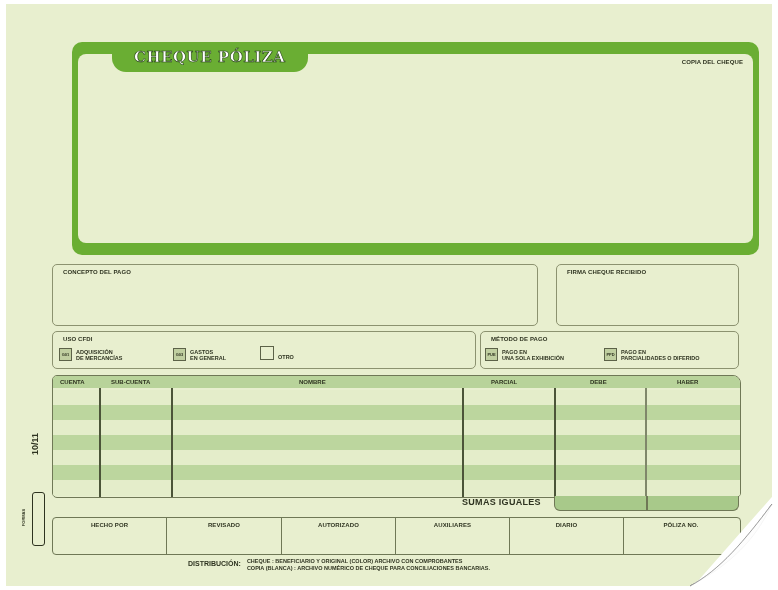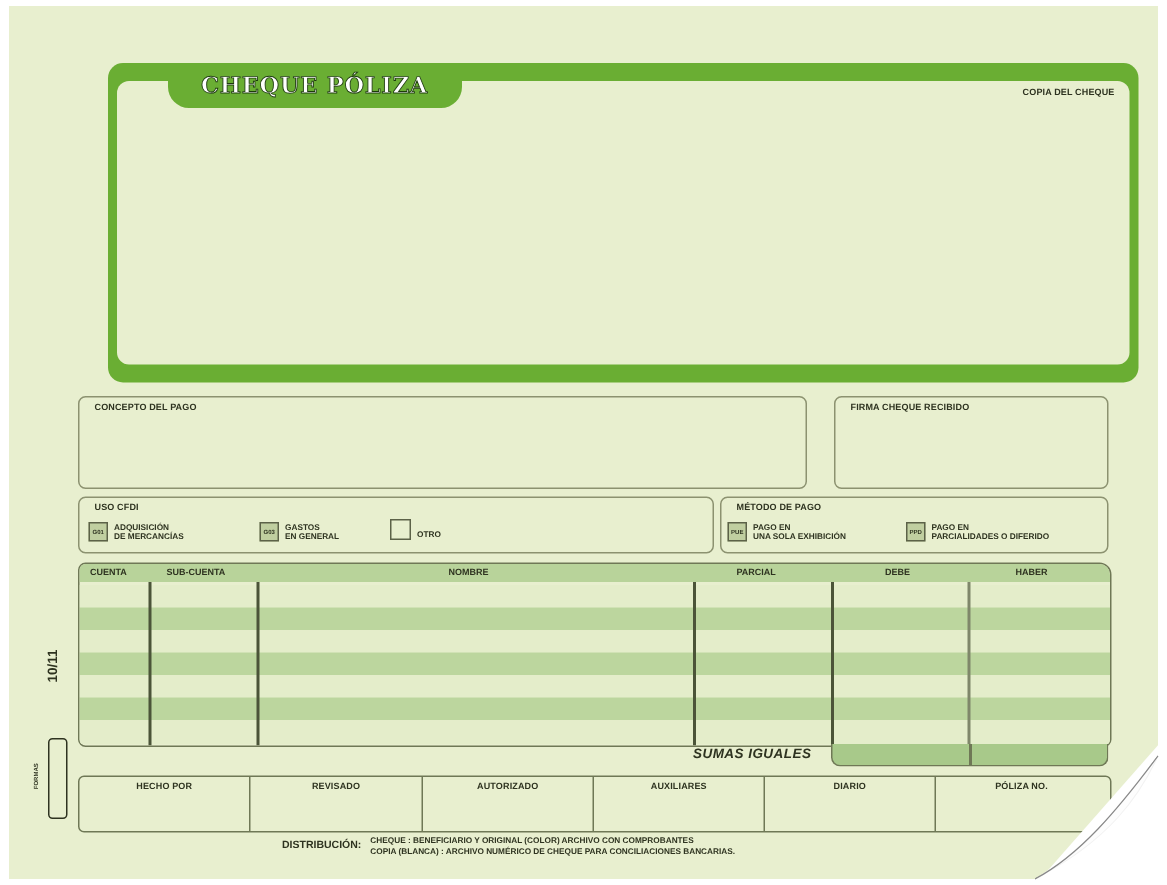--- a/index.html
+++ b/index.html
@@ -19,21 +19,21 @@
   .opt{position:absolute;top:16px;display:flex;align-items:center;gap:4px;}
   .opt .txt{font-size:5.5px;font-weight:bold;color:#2e3320;line-height:6px;text-transform:uppercase;}
   
   .table{position:absolute;left:52px;top:375px;width:687px;height:121px;border:1.5px solid #6f7856;border-radius:5px 8px 5px 5px;overflow:hidden;}
   .thead{position:absolute;left:0;top:0;right:0;height:12px;background:#b8d39a;}
   .th{position:absolute;top:3px;font-size:6px;font-weight:bold;color:#2e3320;}
   .row{position:absolute;left:0;right:0;height:15px;}
   .row.light{background:#e4edca;}
   .row.dark{background:#bcd69e;}
   .vline{position:absolute;top:12px;bottom:0;width:1.5px;background:#4b5438;}
-  .sumas{position:absolute;left:462px;top:497px;font-size:9px;font-weight:bold;color:#2e3320;letter-spacing:0.3px;font-style:italic;}
+  .sumas{position:absolute;left:462px;top:497px;font-size:9px;font-weight:bold;color:#2e3320;letter-spacing:0.3px;}
   .sumas-cells{position:absolute;left:554px;top:496px;width:183px;height:14px;background:#a8c98a;border:1.5px solid #6f7856;border-top:none;border-radius:0 0 6px 6px;}
   .sumas-cells .div{position:absolute;left:91px;top:0;bottom:0;width:1.5px;background:#6f7856;}
   
   .sign{position:absolute;left:52px;top:517px;width:687px;height:36px;border:1.5px solid #6f7856;border-radius:4px;}
   .sign-cell{position:absolute;top:0;bottom:0;border-right:1.5px solid #6f7856;}
   .sign-cell .lbl{position:absolute;top:4px;left:0;right:0;text-align:center;}
   .dist{position:absolute;left:188px;top:558px;display:flex;gap:6px;align-items:flex-start;}
   .dist-head{font-size:7px;font-weight:bold;color:#2e3320;margin-top:2px;}
   .dist-lines{font-size:5.5px;font-weight:bold;color:#2e3320;line-height:7px;text-transform:uppercase;}
   .side-code{position:absolute;left:30px;top:455px;transform:rotate(-90deg);transform-origin:left top;font-size:9px;font-weight:bold;color:#2e3320;}

